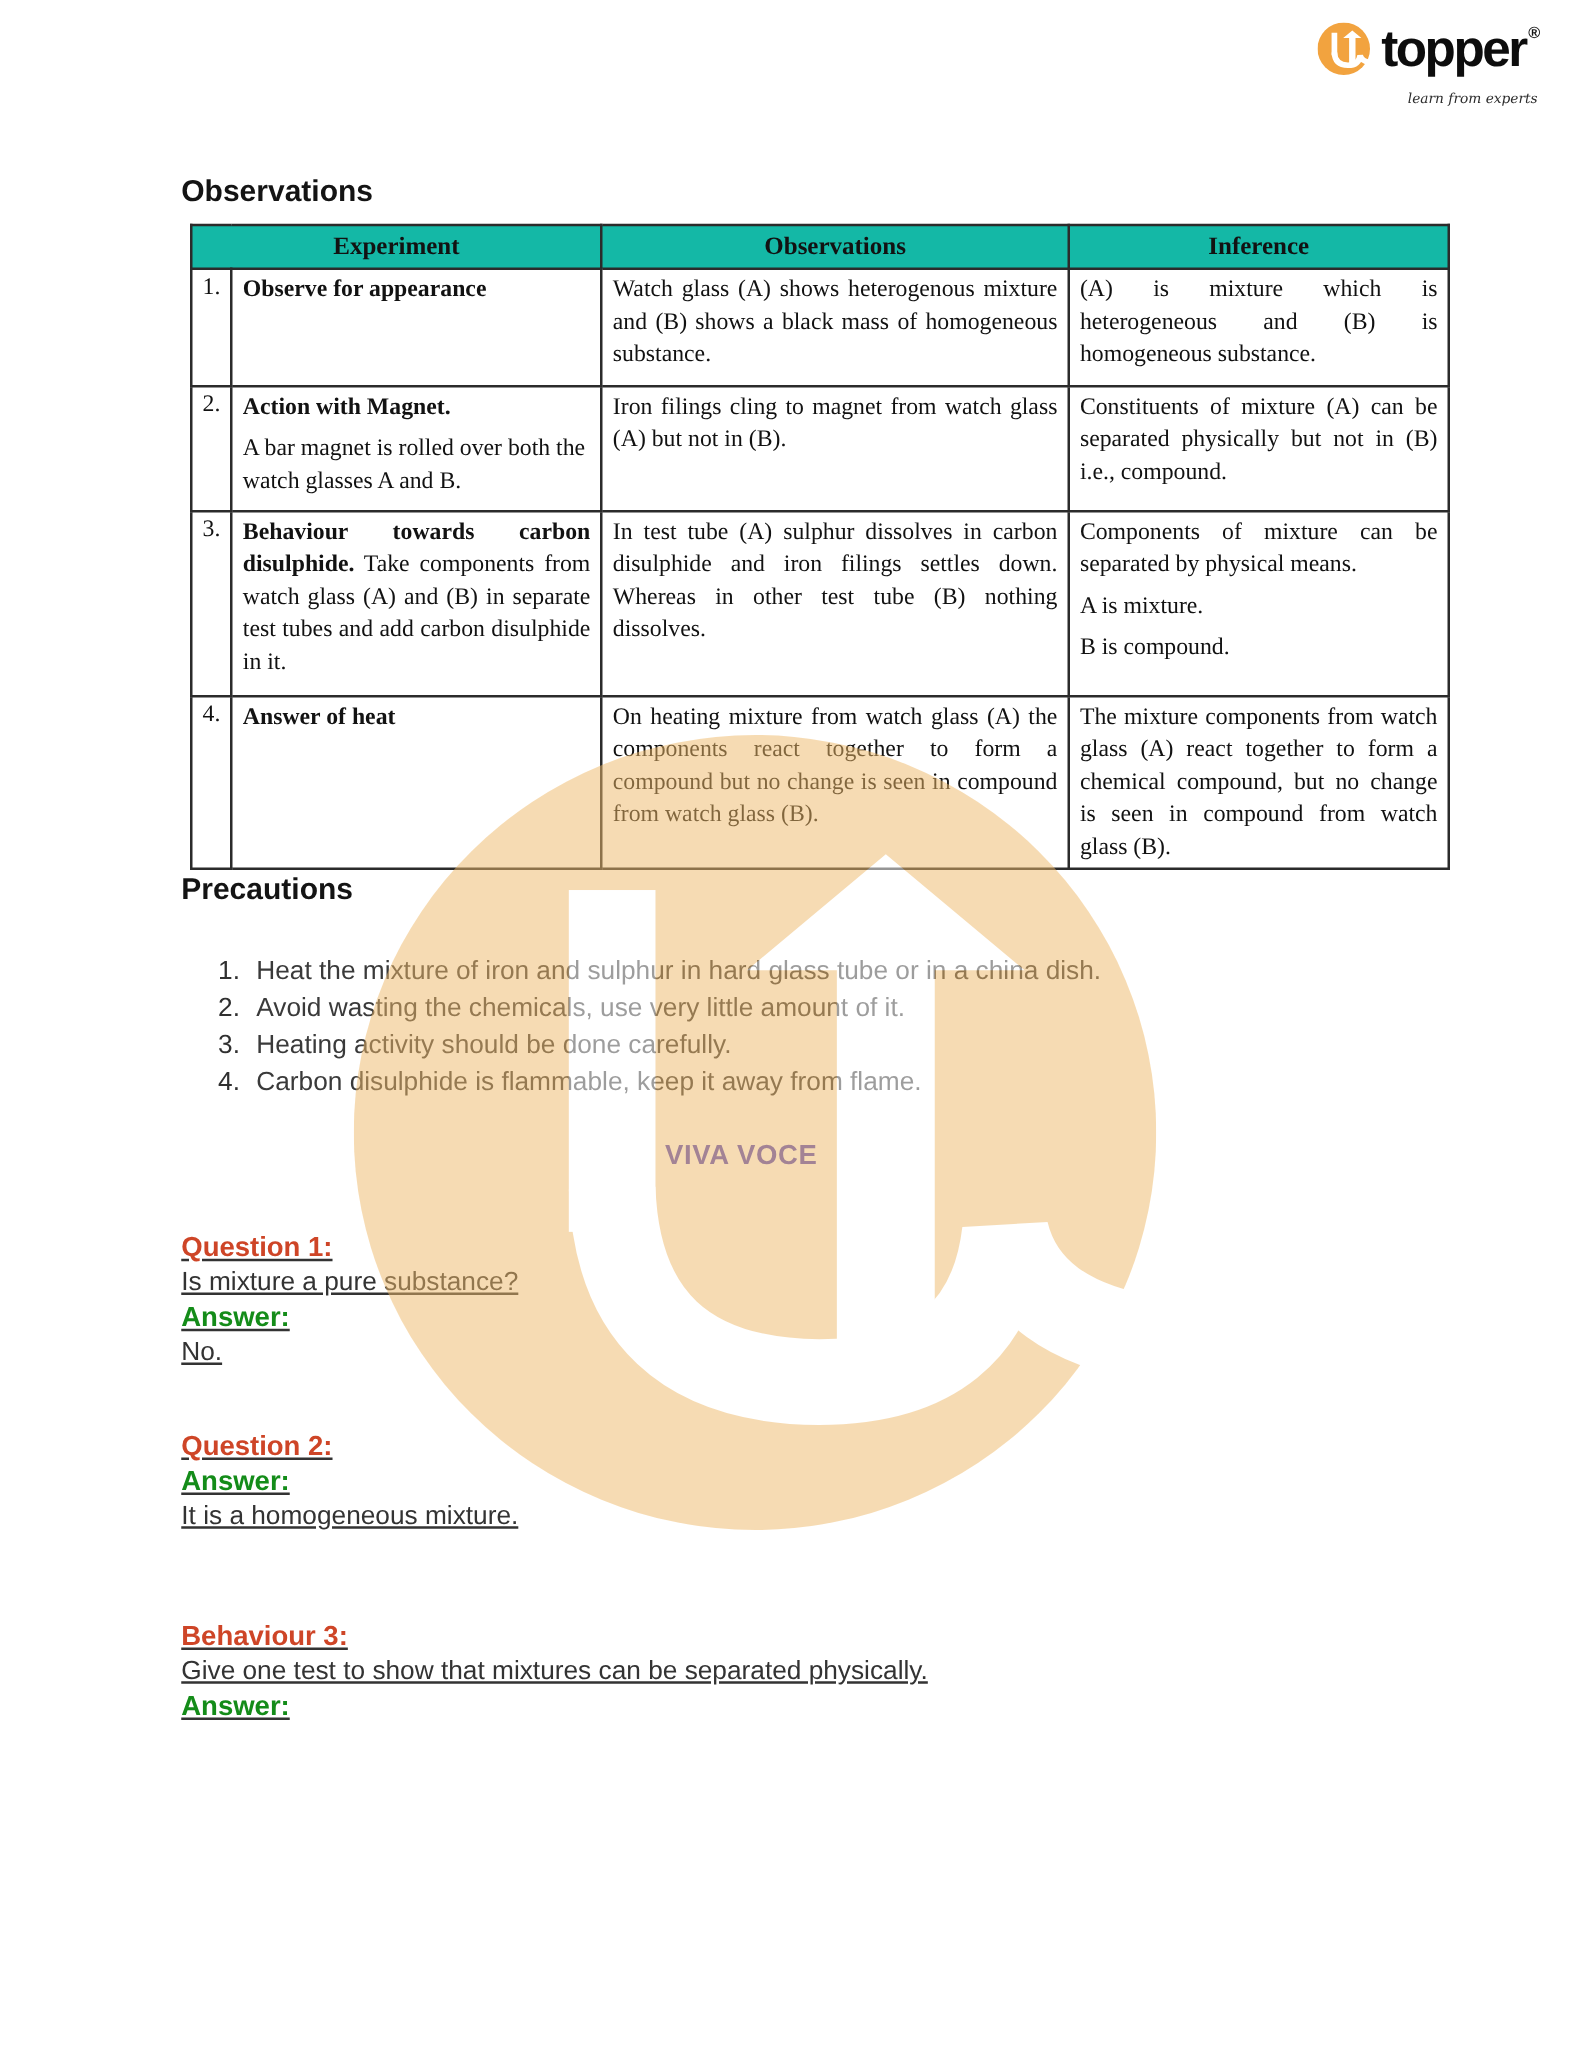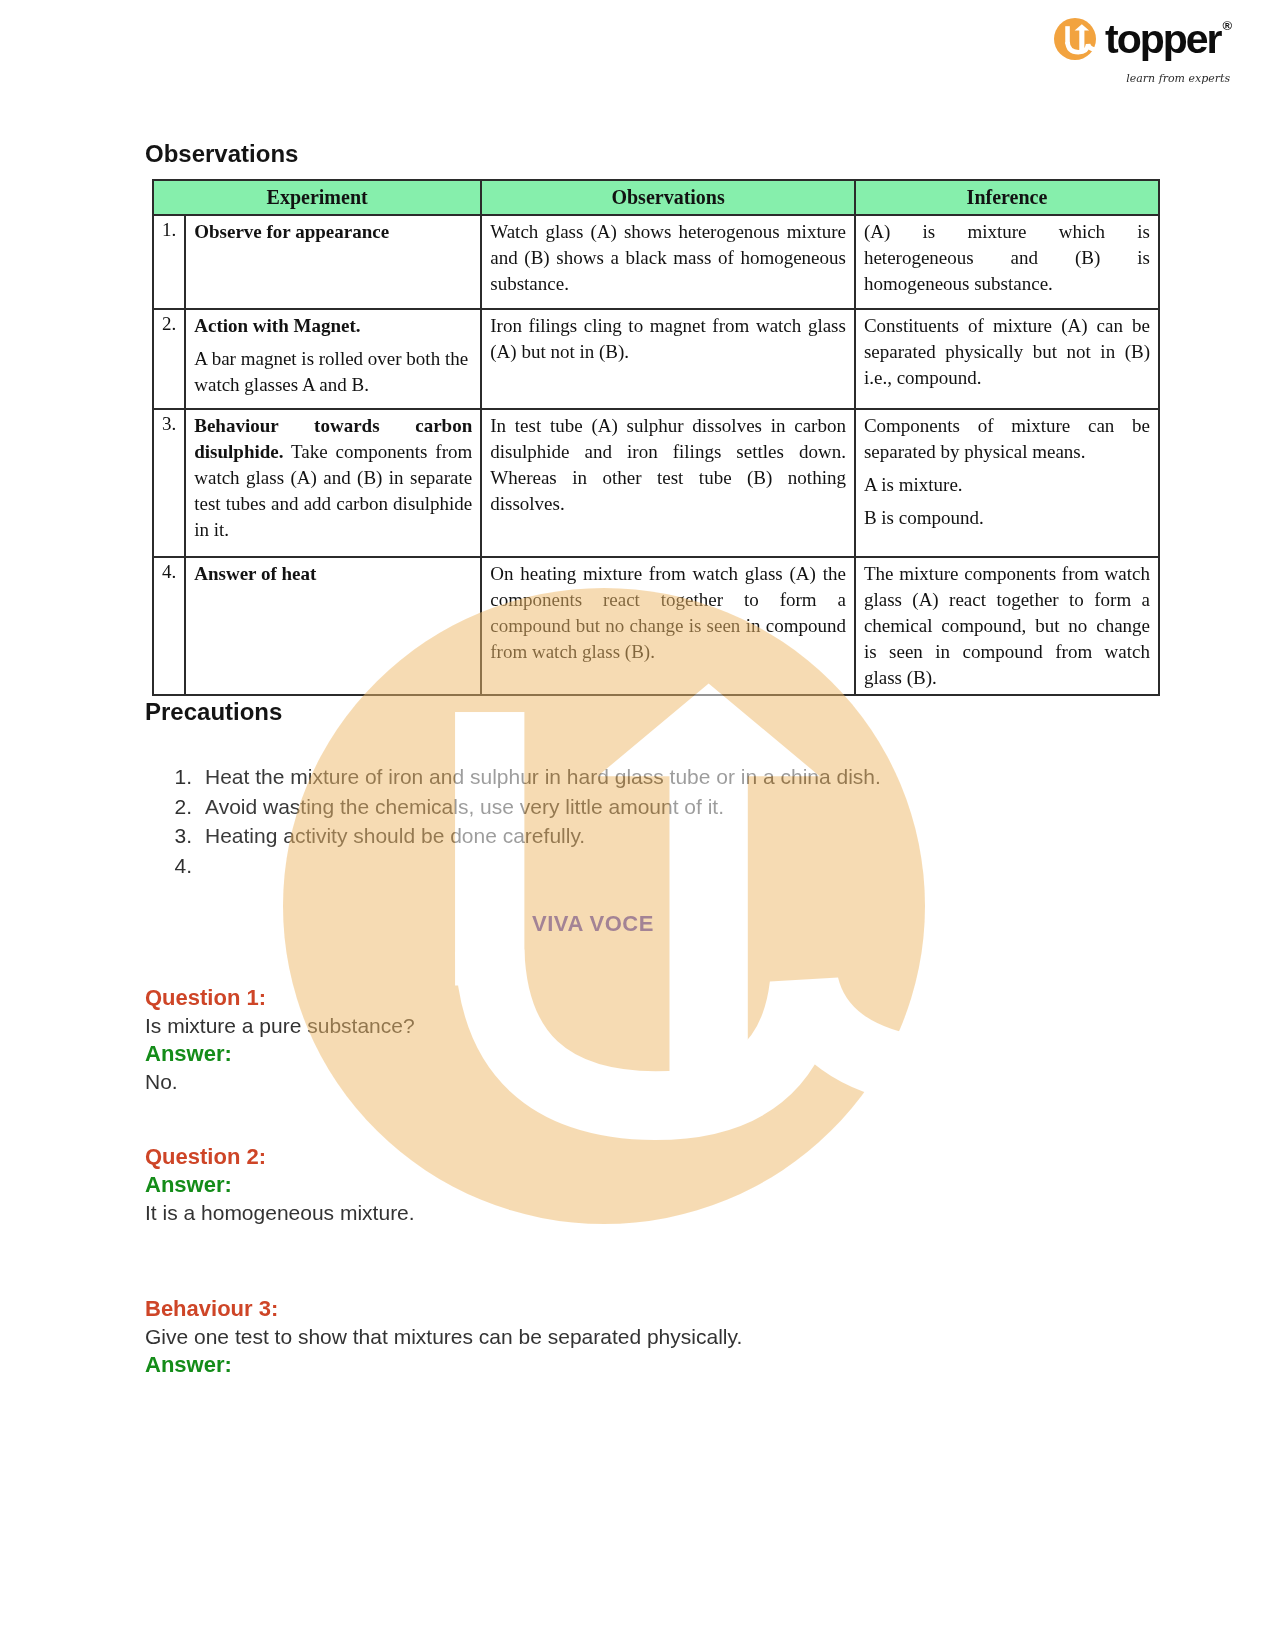--- a/index.html
+++ b/index.html
@@ -17,39 +17,39 @@
 
   
   .h-section{position:absolute;left:145px;font-size:24px;font-weight:bold;color:#141414;}
   #obs-heading{top:140px;}
   #prec-heading{top:698px;}
 
   
   table.obs{position:absolute;left:152px;top:179px;width:1008px;border-collapse:collapse;
             font-family:"Liberation Serif",serif;font-size:19px;color:#121212;z-index:1;}
   table.obs th,table.obs td{border:2px solid #2b2b2b;vertical-align:top;padding:3px 8px;}
-  table.obs th{background:#86efac;font-size:20px;font-weight:bold;text-align:center;padding:5px 4px;}
+  table.obs th{background:#14b8a6;font-size:20px;font-weight:bold;text-align:center;padding:5px 4px;}
   td.num{text-align:center;padding:3px 2px;}
   table.obs p{margin:0 0 7px;line-height:26px;}
   table.obs p:last-child{margin-bottom:0;}
   .cell-title{font-weight:bold;}
   .jst{text-align:justify;}
   tr.r1 td{height:86px;} tr.r2 td{height:92px;} tr.r3 td{height:140px;} tr.r4 td{height:114px;}
 
   
   .plist{position:absolute;left:166px;top:762px;z-index:1;}
   .plist .row{display:flex;line-height:29.5px;font-size:21px;color:#3a3a3a;}
   .plist .n{width:26px;text-align:right;margin-right:13px;color:#303030;}
 
   
   .viva{position:absolute;left:0;top:911px;width:1186px;text-align:center;
         font-size:22px;font-weight:bold;letter-spacing:.5px;color:#564ec2;z-index:1;}
 
   
-  .qblock{position:absolute;left:145px;z-index:1;font-size:21px;line-height:28px;color:#333;}
+  .qblock{position:absolute;left:145px;z-index:1;font-size:21px;line-height:28px;color:#333;text-decoration:underline;}
   #q1{top:984px;} #q2{top:1143px;} #q3{top:1295px;}
   .qlabel{font-weight:bold;font-size:22px;color:#ce4527;}
   .alabel{font-weight:bold;font-size:22px;color:#148c19;}
 
   
   .watermark{position:absolute;left:283px;top:588px;width:642px;height:636px;
              opacity:.5;pointer-events:none;z-index:3;}
 </style>
 </head>
 <body>
@@ -155,20 +155,21 @@
     <div class="row">
       <span class="n">2.</span>
       <span>Avoid wasting the chemicals, use very little amount of it.</span>
     </div>
     <div class="row">
       <span class="n">3.</span>
       <span>Heating activity should be done carefully.</span>
     </div>
     <div class="row">
       <span class="n">4.</span>
+      <span>Carbon disulphide is flammable, keep it away from flame.</span>
     </div>
   </div>
 
   <div class="viva">VIVA VOCE</div>
 
   <div class="qblock" id="q1">
     <div class="qlabel">Question 1:</div>
     <div>Is mixture a pure substance?</div>
     <div class="alabel">Answer:</div>
     <div>No.</div>

